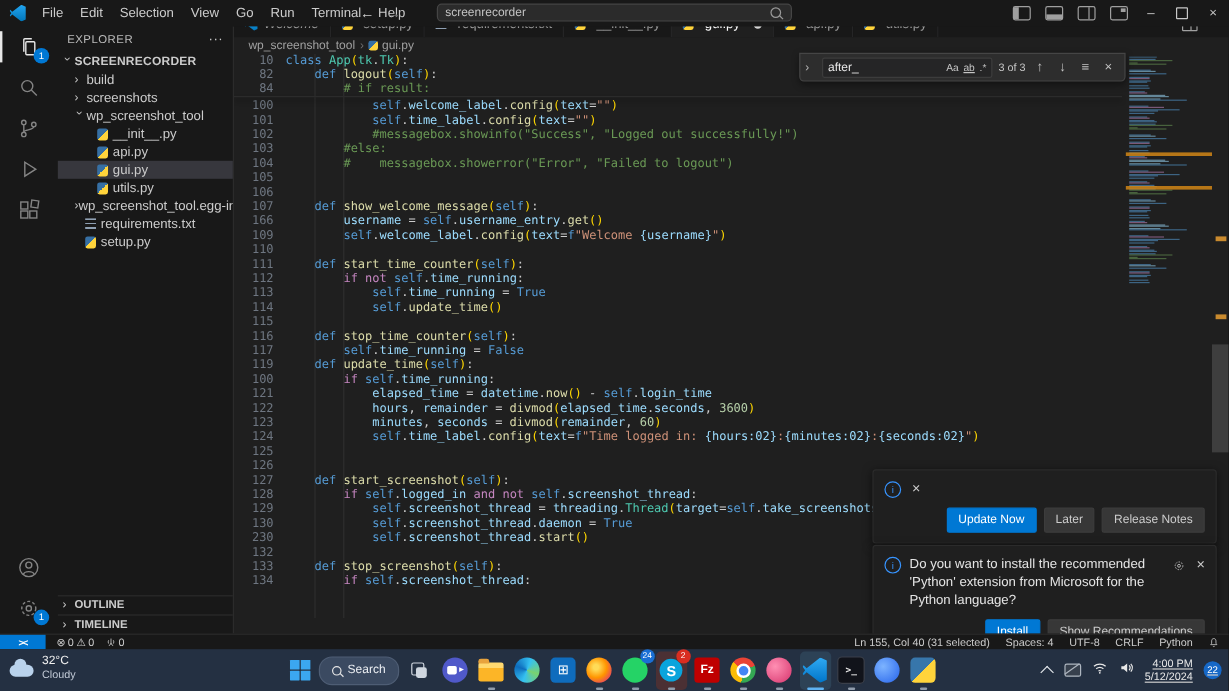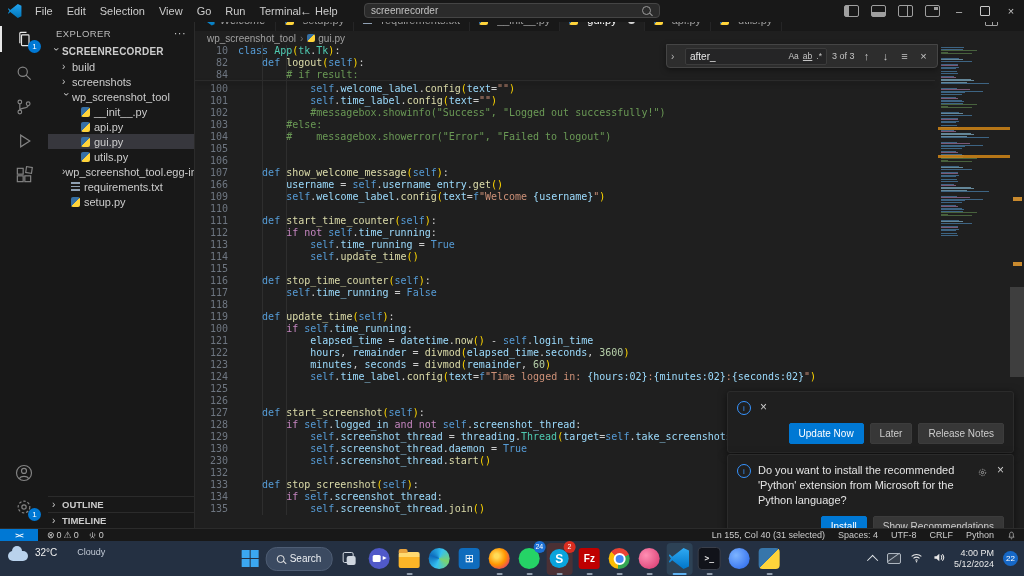--- a/index.html
+++ b/index.html
@@ -122,21 +122,21 @@
   .sb-right{margin-left:auto;display:flex;align-items:center;gap:13px;padding-right:8px;}
   .sb-right .sb-item{margin-left:0;}
   .sb-glyph{font-size:9px;}
   .tower{width:9px;height:9px;}
   .tower svg,.bell svg{width:9px;height:9px;stroke:#cccccc;fill:none;stroke-width:1.2;}
   
   .taskbar{position:absolute;left:0;top:541px;right:0;height:35px;background:#243042;z-index:30;}
   .weather{position:absolute;left:8px;top:4px;display:flex;align-items:center;gap:7px;}
   .cloud{width:20px;height:10px;background:#b9d2ec;border-radius:6px;position:relative;margin-top:6px;}
   .cloud::before{content:"";position:absolute;width:10px;height:10px;border-radius:50%;background:#b9d2ec;top:-5px;left:4px;}
-  .wx-text{display:flex;flex-direction:row;line-height:1.15;gap:20px;}
+  .wx-text{display:flex;flex-direction:column;line-height:1.15;}
   .wx-temp{font-size:10px;color:#f0f0f0;}
   .wx-cond{font-size:9px;color:#c2cad6;}
   .tb-center{position:absolute;left:50%;top:0;height:35px;transform:translateX(-50%);display:flex;align-items:center;gap:7px;}
   .start{width:17px;height:17px;display:grid;grid-template-columns:1fr 1fr;grid-template-rows:1fr 1fr;gap:1.5px;}
   .start i{background:#3ba7f0;border-radius:.5px;}
   .search-pill{height:22px;border-radius:11px;background:#3b4a61;border:1px solid #4e5d74;display:flex;align-items:center;
                gap:5px;padding:0 10px;font-size:10px;color:#eceff3;}
   .sp-mag{width:6px;height:6px;border:1.4px solid #e6e6e6;border-radius:50%;position:relative;}
   .sp-mag::after{content:"";position:absolute;width:4px;height:1.4px;background:#e6e6e6;left:5px;top:6px;transform:rotate(45deg);}
   .taskview{width:20px;height:20px;position:relative;}
@@ -163,21 +163,21 @@
   .icon-vscode{background:linear-gradient(180deg,#2fa9f2,#0075c9);
                clip-path:polygon(70% 0%,96% 12%,96% 88%,70% 100%,16% 58%,4% 70%,0% 64%,10% 50%,0% 36%,4% 30%,16% 42%);}
   .icon-terminal{border-radius:4px;background:#11131a;border:1px solid #3a3f4a;font:bold 8px "DejaVu Sans Mono",monospace;color:#e8e8e8;}
   .icon-blueapp{border-radius:50%;background:radial-gradient(circle at 35% 35%,#7db4ff,#2563eb);}
   .icon-python{border-radius:4px;background:linear-gradient(135deg,#3776ab 0 50%,#ffd43b 50% 100%);}
   .tbadge{position:absolute;top:-2px;right:-3px;min-width:12px;height:12px;border-radius:7px;background:#1a6fd4;color:#fff;
           font-size:7px;display:flex;align-items:center;justify-content:center;padding:0 2px;box-sizing:border-box;z-index:2;}
   .tbadge.red{background:#d92d20;}
   .dash{position:absolute;bottom:0;left:50%;transform:translateX(-50%);width:6px;height:2px;border-radius:1px;background:#8f9bab;}
   .dash.active{width:14px;background:#5fb2f2;}
-  .tray{position:absolute;right:6px;top:0;height:35px;display:flex;align-items:center;gap:9px;}
+  .tray{position:absolute;right:6px;top:0;height:35px;display:flex;align-items:center;gap:9px;text-decoration:underline;}
   .tr-chev{width:7px;height:7px;border-left:1.4px solid #e2e6ea;border-top:1.4px solid #e2e6ea;transform:rotate(45deg) translateY(2px);}
   .tr-disp{width:12px;height:9px;border:1.2px solid #aeb6c0;border-radius:2px;position:relative;background:#37404d;}
   .tr-disp::after{content:"";position:absolute;left:-2px;top:3px;width:15px;height:1.2px;background:#aeb6c0;transform:rotate(-35deg);}
   .tray svg{width:13px;height:13px;stroke:#e8e8e8;fill:none;stroke-width:1.3;}
   .clock{display:flex;flex-direction:column;align-items:flex-end;line-height:1.2;font-size:9px;color:#e8e8e8;}
   .tr-badge{min-width:15px;height:15px;border-radius:8px;background:#1668c7;color:#fff;font-size:8px;display:flex;align-items:center;justify-content:center;}
 </style>
 </head>
 <body>
 
@@ -468,24 +468,20 @@
         </div>
         <div class="cline">
           <span class="ln">116</span>
           <span class="ctext"><span class="tk-d">    </span><span class="tk-k">def </span><span class="tk-f">stop_time_counter</span><span class="tk-b">(</span><span class="tk-i">self</span><span class="tk-b">)</span><span class="tk-d">:</span></span>
         </div>
         <div class="cline">
           <span class="ln">117</span>
           <span class="ctext"><span class="tk-d">        </span><span class="tk-i">self</span><span class="tk-d">.</span><span class="tk-v">time_running</span><span class="tk-d"> = </span><span class="tk-k">False</span></span>
         </div>
         <div class="cline">
-          <span class="ln">118</span>
-          <span class="ctext"></span>
-        </div>
-        <div class="cline">
           <span class="ln">119</span>
           <span class="ctext"><span class="tk-d">    </span><span class="tk-k">def </span><span class="tk-f">update_time</span><span class="tk-b">(</span><span class="tk-i">self</span><span class="tk-b">)</span><span class="tk-d">:</span></span>
         </div>
         <div class="cline">
           <span class="ln">100</span>
           <span class="ctext"><span class="tk-d">        </span><span class="tk-c">if</span><span class="tk-d"> </span><span class="tk-i">self</span><span class="tk-d">.</span><span class="tk-v">time_running</span><span class="tk-d">:</span></span>
         </div>
         <div class="cline">
           <span class="ln">121</span>
           <span class="ctext"><span class="tk-d">            </span><span class="tk-v">elapsed_time</span><span class="tk-d"> = </span><span class="tk-v">datetime</span><span class="tk-d">.</span><span class="tk-f">now</span><span class="tk-b">()</span><span class="tk-d"> - </span><span class="tk-i">self</span><span class="tk-d">.</span><span class="tk-v">login_time</span></span>
@@ -534,24 +530,20 @@
           <span class="ln">132</span>
           <span class="ctext"></span>
         </div>
         <div class="cline">
           <span class="ln">133</span>
           <span class="ctext"><span class="tk-d">    </span><span class="tk-k">def </span><span class="tk-f">stop_screenshot</span><span class="tk-b">(</span><span class="tk-i">self</span><span class="tk-b">)</span><span class="tk-d">:</span></span>
         </div>
         <div class="cline">
           <span class="ln">134</span>
           <span class="ctext"><span class="tk-d">        </span><span class="tk-c">if</span><span class="tk-d"> </span><span class="tk-i">self</span><span class="tk-d">.</span><span class="tk-v">screenshot_thread</span><span class="tk-d">:</span></span>
-        </div>
-        <div class="cline">
-          <span class="ln">135</span>
-          <span class="ctext"><span class="tk-d">            </span><span class="tk-i">self</span><span class="tk-d">.</span><span class="tk-v">screenshot_thread</span><span class="tk-d">.</span><span class="tk-f">join</span><span class="tk-b">()</span></span>
         </div>
       </div>
 
     <div class="findwidget">
       <span class="fw-chev">›</span>
       <span class="fw-input">
         <span class="q">after_</span>
         <span class="fw-tog">Aa</span>
         <span class="fw-tog u">ab</span>
         <span class="fw-tog">.*</span>

